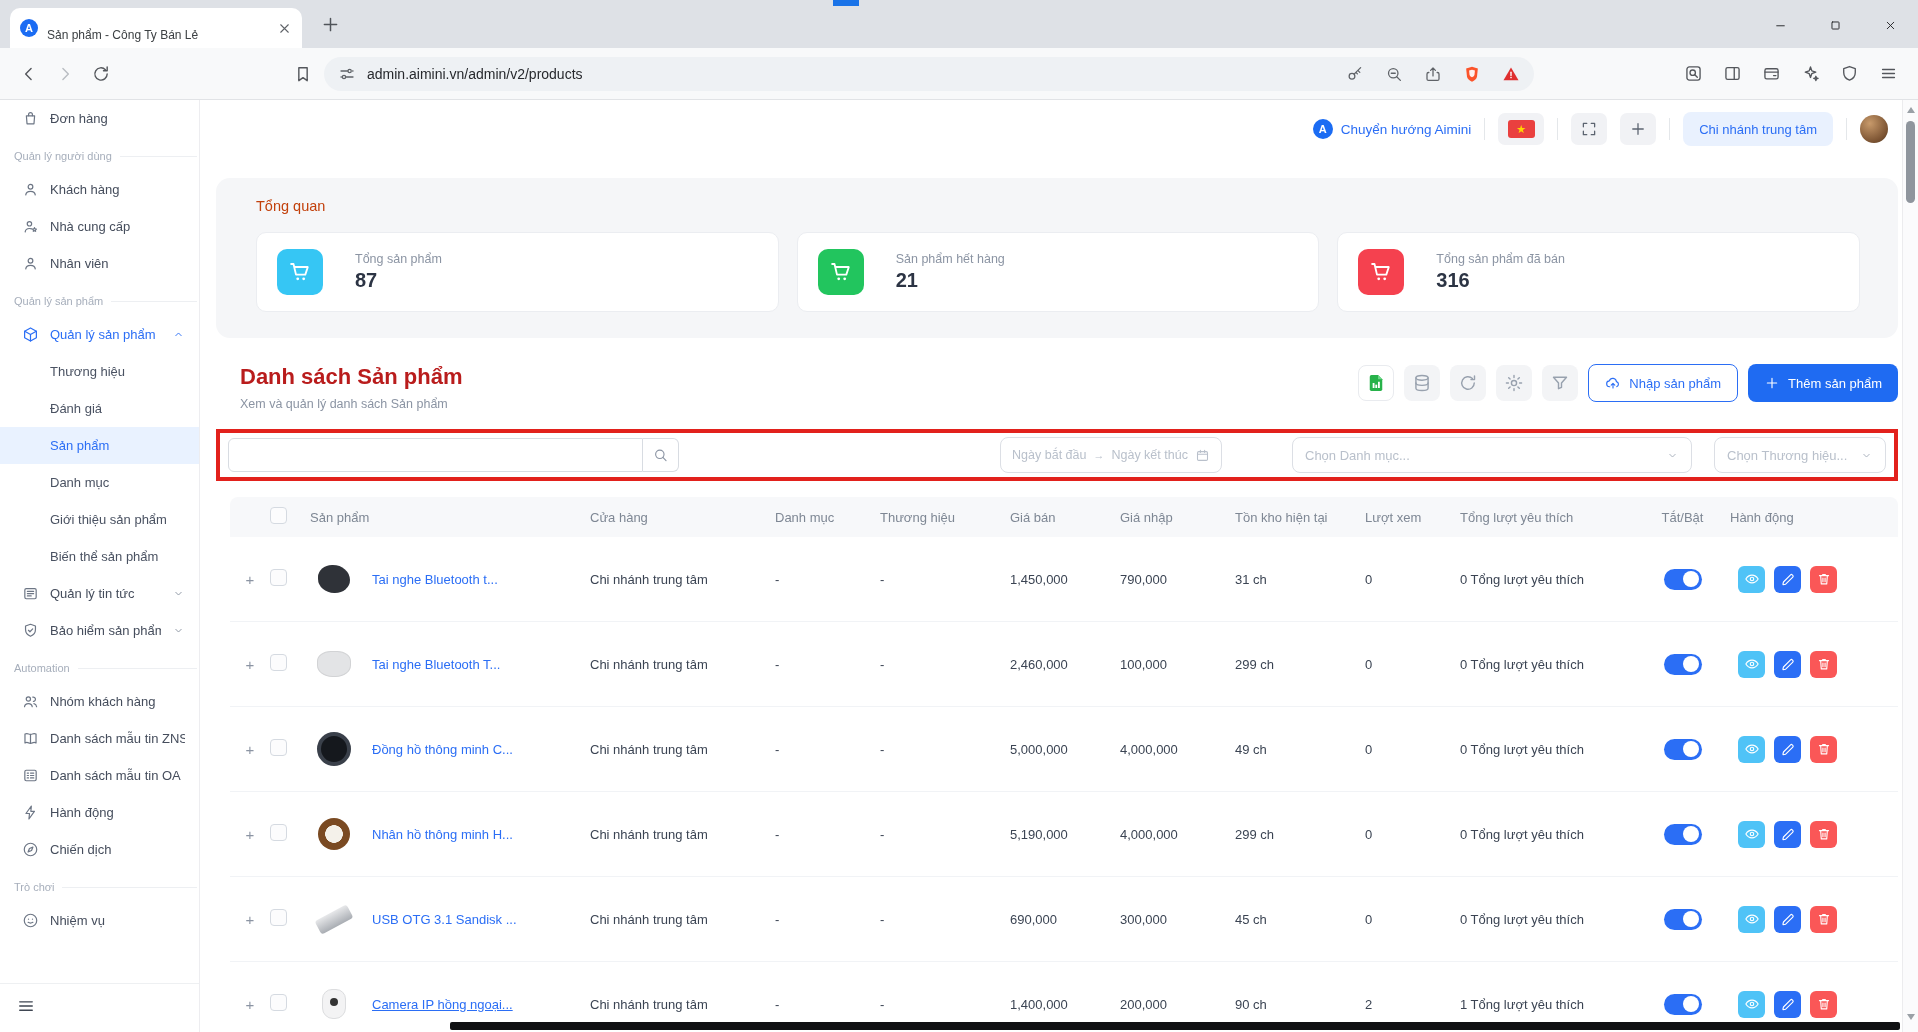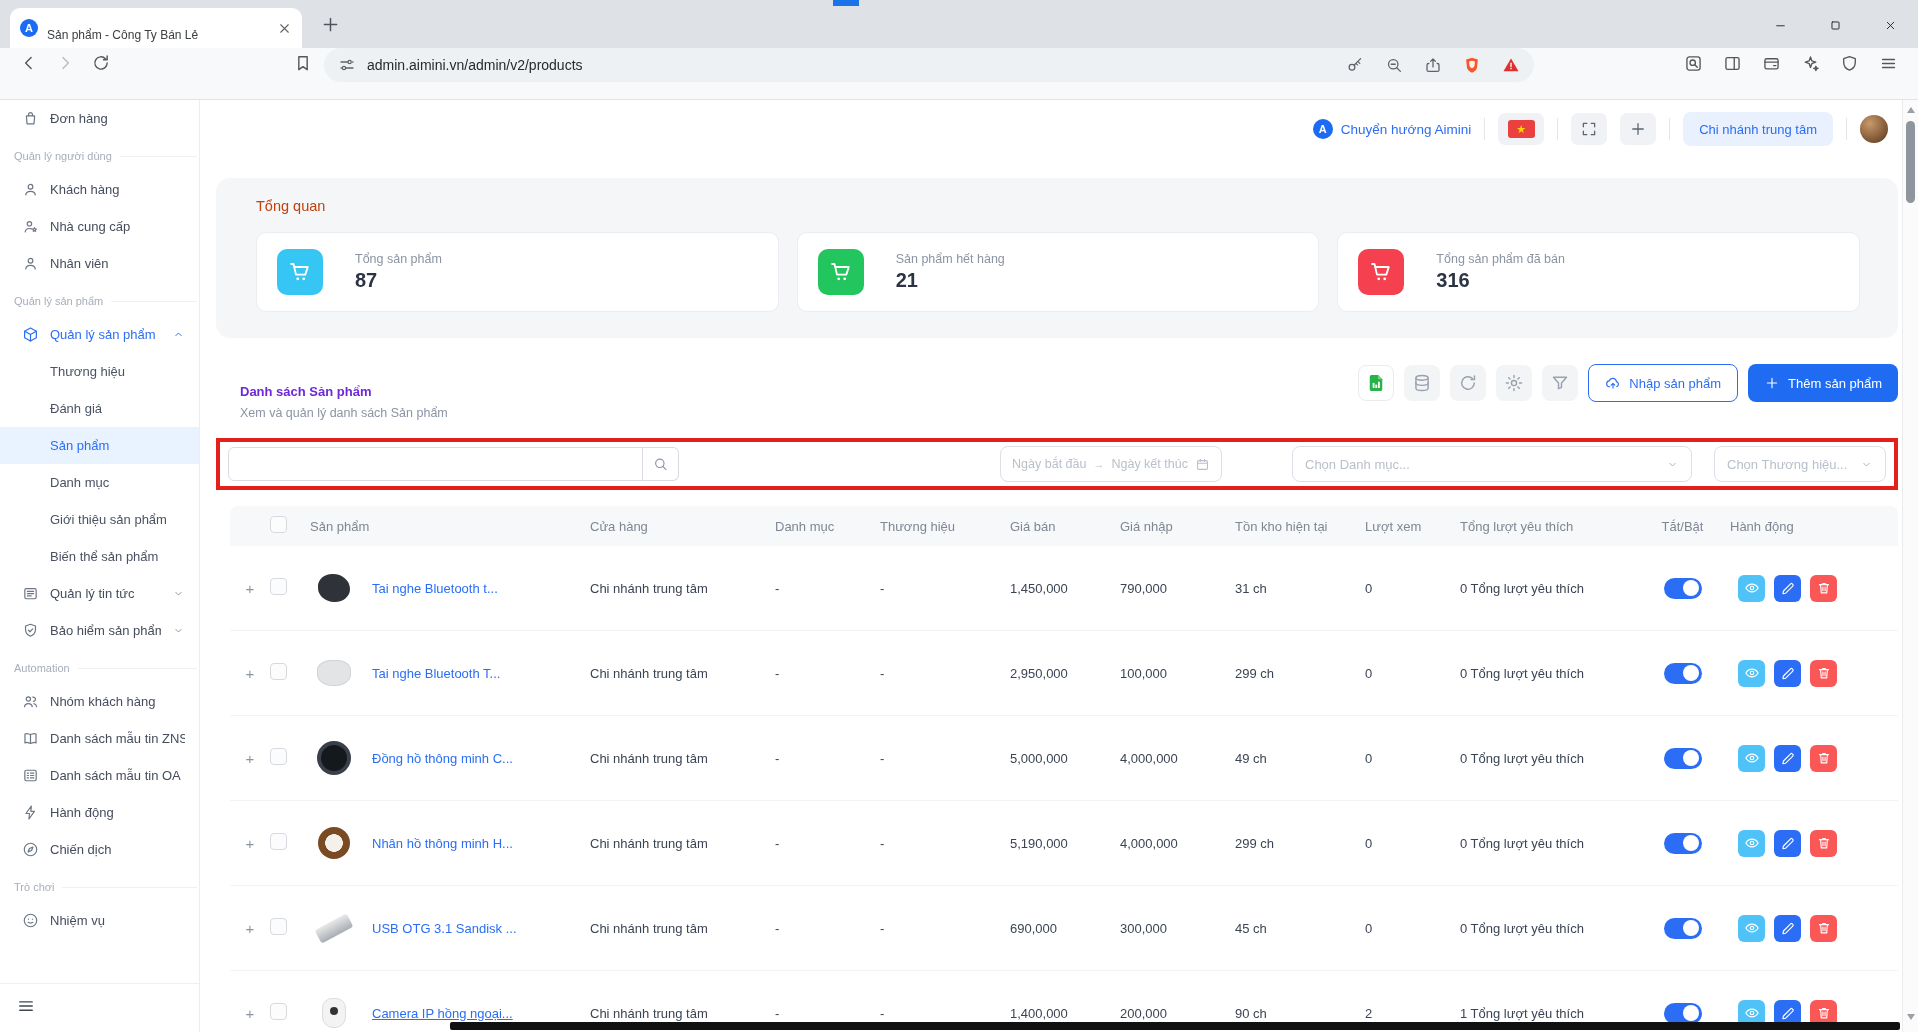--- a/index.html
+++ b/index.html
@@ -12,21 +12,21 @@
   .tab { position:absolute; left:10px; top:8px; width:292px; height:40px; background:#fff; border-radius:10px 10px 0 0; display:flex; align-items:center; gap:9px; padding:0 10px; }
   .favicon { width:18px; height:18px; border-radius:50%; background:#1b6cf3; color:#fff; font-size:11px; font-weight:bold; display:flex; align-items:center; justify-content:center; flex:none; }
   .tab-title { font-size:12px; color:#3c4043; flex:1; white-space:nowrap; overflow:hidden;margin-top:14px; }
   .tab-close { width:15px; height:15px; color:#5f6368; flex:none; }
   .newtab-btn { position:absolute; left:320px; top:14px; width:21px; height:21px; color:#50545a; }
   .win-controls { position:absolute; right:0; top:0; height:48px; display:flex; }
   .wc { width:55px; height:100%; display:flex; align-items:center; justify-content:center; color:#202124; }
   .wc span { width:13px; height:13px; display:block; }
 
   
-  .toolbar { height:52px; background:#f8f9fa; border-bottom:1px solid #e1e3e6; display:flex; align-items:flex-start; padding:0 14px; gap:6px; }
+  .toolbar { height:52px; background:#f8f9fa; border-bottom:1px solid #e1e3e6; display:flex; align-items:center; padding:0 14px; gap:6px; }
   .nav-ic { width:30px; height:30px; padding:5px; color:#54575c; }
   .nav-ic.disabled { color:#b9bdc2; }
   .tb-spacer { width:160px; }
   .urlbar { height:34px; background:#eef1f4; border-radius:17px; display:flex; align-items:center; padding:0 14px; width:1210px; }
   .u-ic { width:18px; height:18px; color:#5f6368; flex:none; }
   .url-text { font-size:14px; color:#27292d; margin-left:11px; flex:1; white-space:nowrap; overflow:hidden; }
   .u-right { display:flex; gap:21px; align-items:center; }
   .u-right .u-i { width:18px; height:18px; color:#5f6368; }
   .tb-right { display:flex; gap:8px; margin-left:auto; align-items:center; }
   .tb-right .tbi { width:31px; height:31px; padding:6px; color:#54575c; }
@@ -68,21 +68,21 @@
   .overview { background:#f5f6f8; border-radius:14px; margin-top:20px; padding:20px 24px 26px 40px; }
   .ov-title { font-size:14.5px; font-weight:normal; color:#c2410c; }
   .cards { display:flex; gap:18px; margin-top:18px; padding-right:14px; }
   .card { flex:1; background:#fff; border:1px solid #ebedf1; border-radius:10px; height:80px; display:flex; align-items:center; gap:32px; padding:0 20px; }
   .card-ic { width:46px; height:46px; border-radius:10px; color:#fff; padding:10px; flex:none; }
   .card-label { font-size:12.5px; color:#8b94a3; }
   .card-value { font-size:20px; font-weight:bold; color:#2c3444; margin-top:3px; }
 
   .list { margin-top:26px; }
   .list-head { display:flex; justify-content:space-between; align-items:flex-start; padding-left:24px; }
-  .l-title { font-size:13px; font-weight:bold; color:#6d28d9;margin-top:20px; }
+  .l-title { font-size:22px; font-weight:bold; color:#b91c1c; }
   .l-sub { font-size:12.5px; color:#8b94a3; margin-top:7px; }
   .l-tools { display:flex; gap:10px; align-items:center; }
   .tool-icons { display:flex; gap:10px; align-items:center; }
   .tool-btn { width:36px; height:36px; border-radius:8px; background:#f3f4f6; border:none; color:#98a1ae; padding:8px; cursor:pointer; }
   .tool-btn.excel { background:#fff; border:1px solid #e9ebef; padding:7px; color:#27b24a; }
   .btn-outline { height:38px; display:flex; align-items:center; gap:8px; padding:0 16px; background:#fff; border:1px solid #2b6ef5; color:#2b6ef5; border-radius:8px; font-size:13px; cursor:pointer; }
   .btn-outline .bic, .btn-primary .bic { width:16px; height:16px; }
   .btn-primary { height:38px; display:flex; align-items:center; gap:8px; padding:0 16px; background:#1f6bf2; border:none; color:#fff; border-radius:8px; font-size:13px; cursor:pointer; }
 
   .filter-red { margin-top:18px; border:4px solid #e2211c; display:flex; align-items:center; padding:4px 8px; gap:22px; }
@@ -593,21 +593,21 @@
     <span><span class="cb"></span></span>
     <div class="pcell">
       <span class="pimg earbuds-light">
                       <span class="blob"></span>
                     </span>
       <a class="pname">Tai nghe Bluetooth T...</a>
     </div>
     <span class="c store">Chi nhánh trung tâm</span>
     <span class="c cat">-</span>
     <span class="c brand">-</span>
-    <span class="c price">2,950,000</span>
+    <span class="c price">2,460,000</span>
     <span class="c cost">100,000</span>
     <span class="c stock">299 ch</span>
     <span class="c views">0</span>
     <span class="c likes">0 Tổng lượt yêu thích</span>
     <span class="togglecell">
                     <span class="toggle">
                       <span class="knob"></span>
                     </span>
                   </span>
     <span class="actions">

